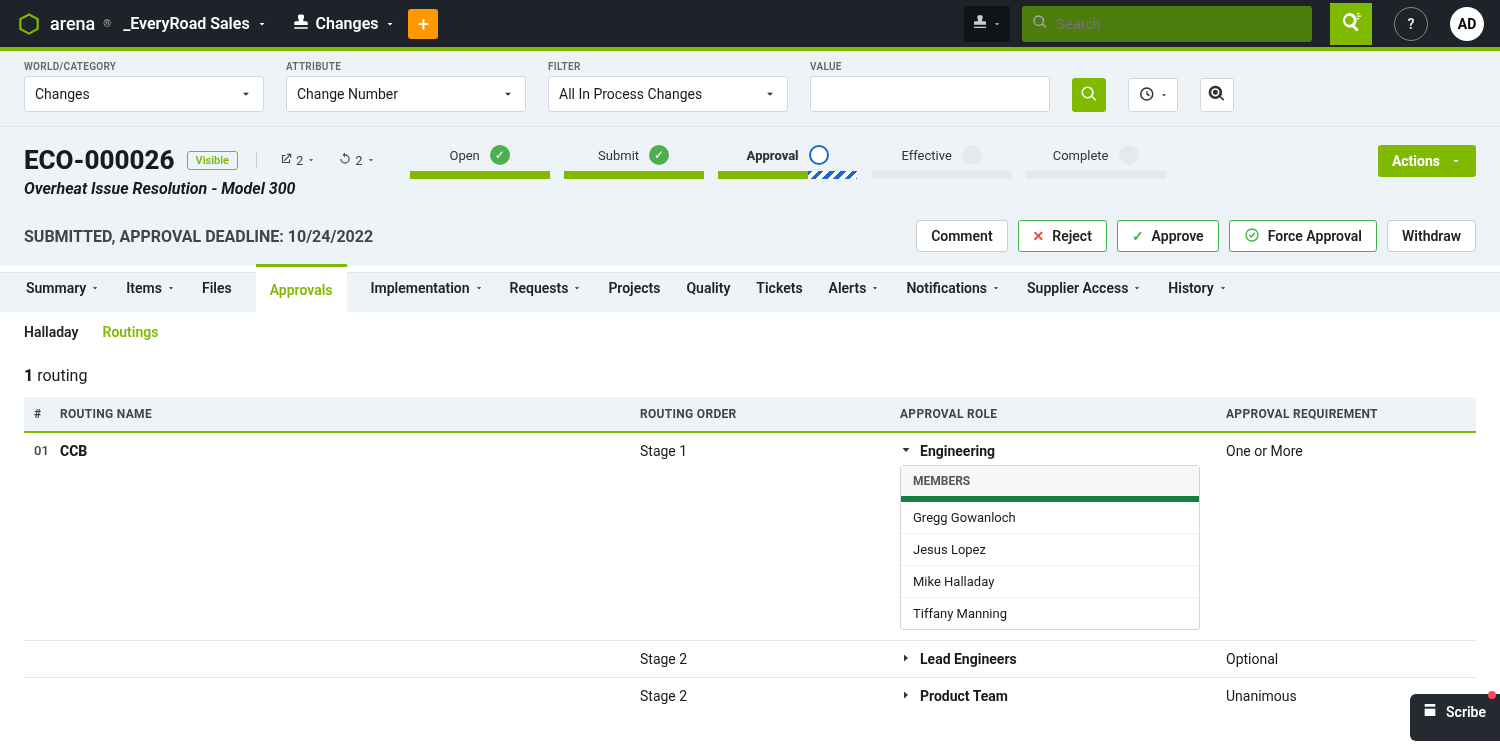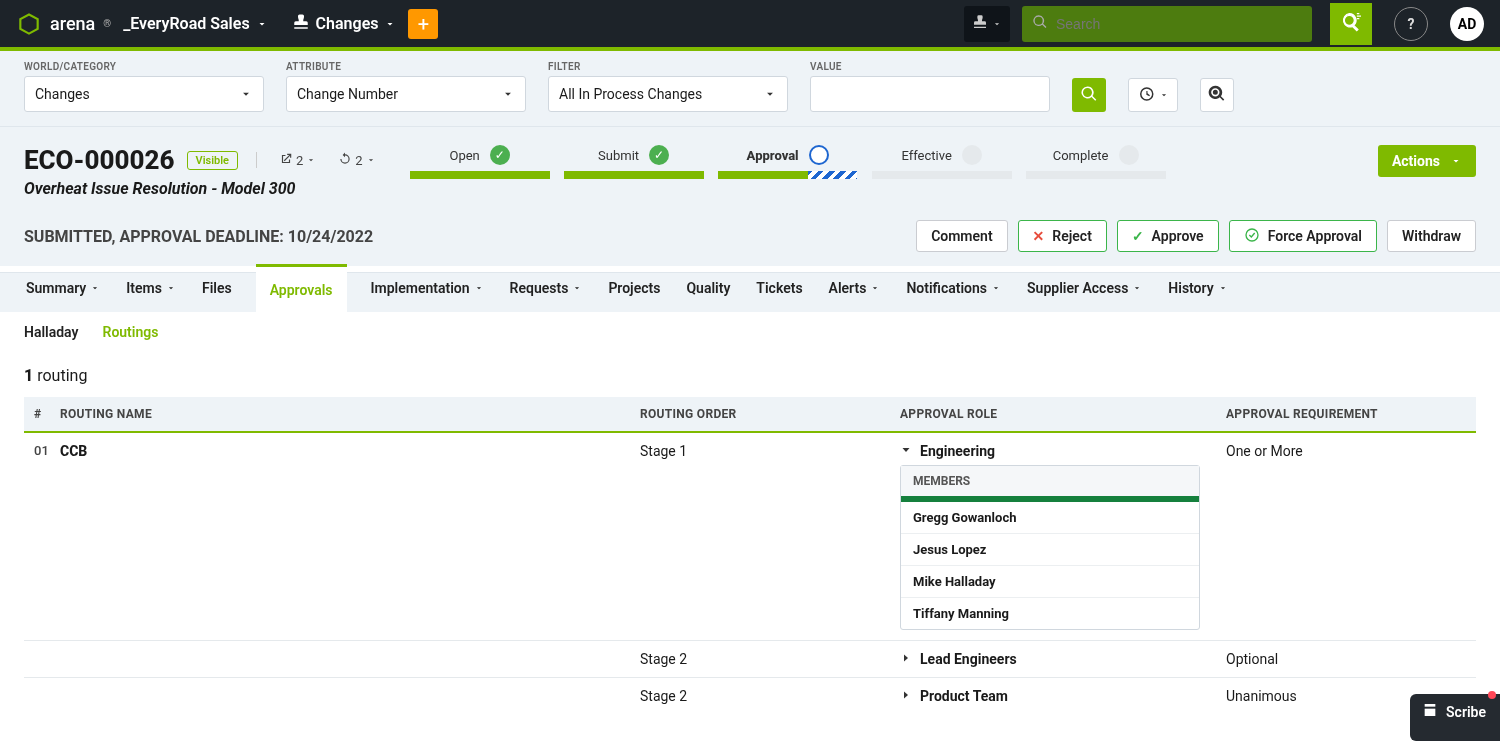--- a/index.html
+++ b/index.html
@@ -80,21 +80,21 @@
 .col-name { flex:0 0 580px;}
 .col-order { flex:0 0 260px;}
 .col-role { flex:0 0 326px;}
 .col-req { flex:1;}
 .tbl-body .routing-row { display:flex; padding:10px 0 0; align-items:flex-start;}
 .routing-row .col-num { font-size:13px; color:#444; font-weight:500; padding-left:10px;}
 .routing-row .col-name { font-weight:800;}
 .role-line { display:flex; align-items:center; gap:8px; font-weight:700; cursor:pointer;}
 .members-box { border:1px solid #d0d7de; border-radius:3px; margin-top:6px; width:300px;}
 .members-head { font-size:12px; font-weight:700; color:#555; padding:8px 12px; border-bottom:6px solid #15803d; background:#f5f7f9;}
-.member { padding:8px 12px; font-weight:700; font-size:13px; border-bottom:1px solid #eceff1;}
+.member { padding:8px 12px; font-weight:400; font-size:13px; border-bottom:1px solid #eceff1;}
 .member:last-child { border-bottom:none;}
 
 .chev { display:inline-block;}
 .chev svg { display:block;}
 
 
 .scribe { position:fixed; right:0; bottom:8px; background:#252a30; color:#fff; padding:8px 14px 20px 12px; border-top-left-radius:6px; border-bottom-left-radius:6px; display:flex; align-items:center; gap:8px; font-weight:600; cursor:pointer;}
 .scribe .dot { width:8px; height:8px; background:#ff4757; border-radius:50%; position:absolute; top:-3px; right:4px;}
 
 </style>

